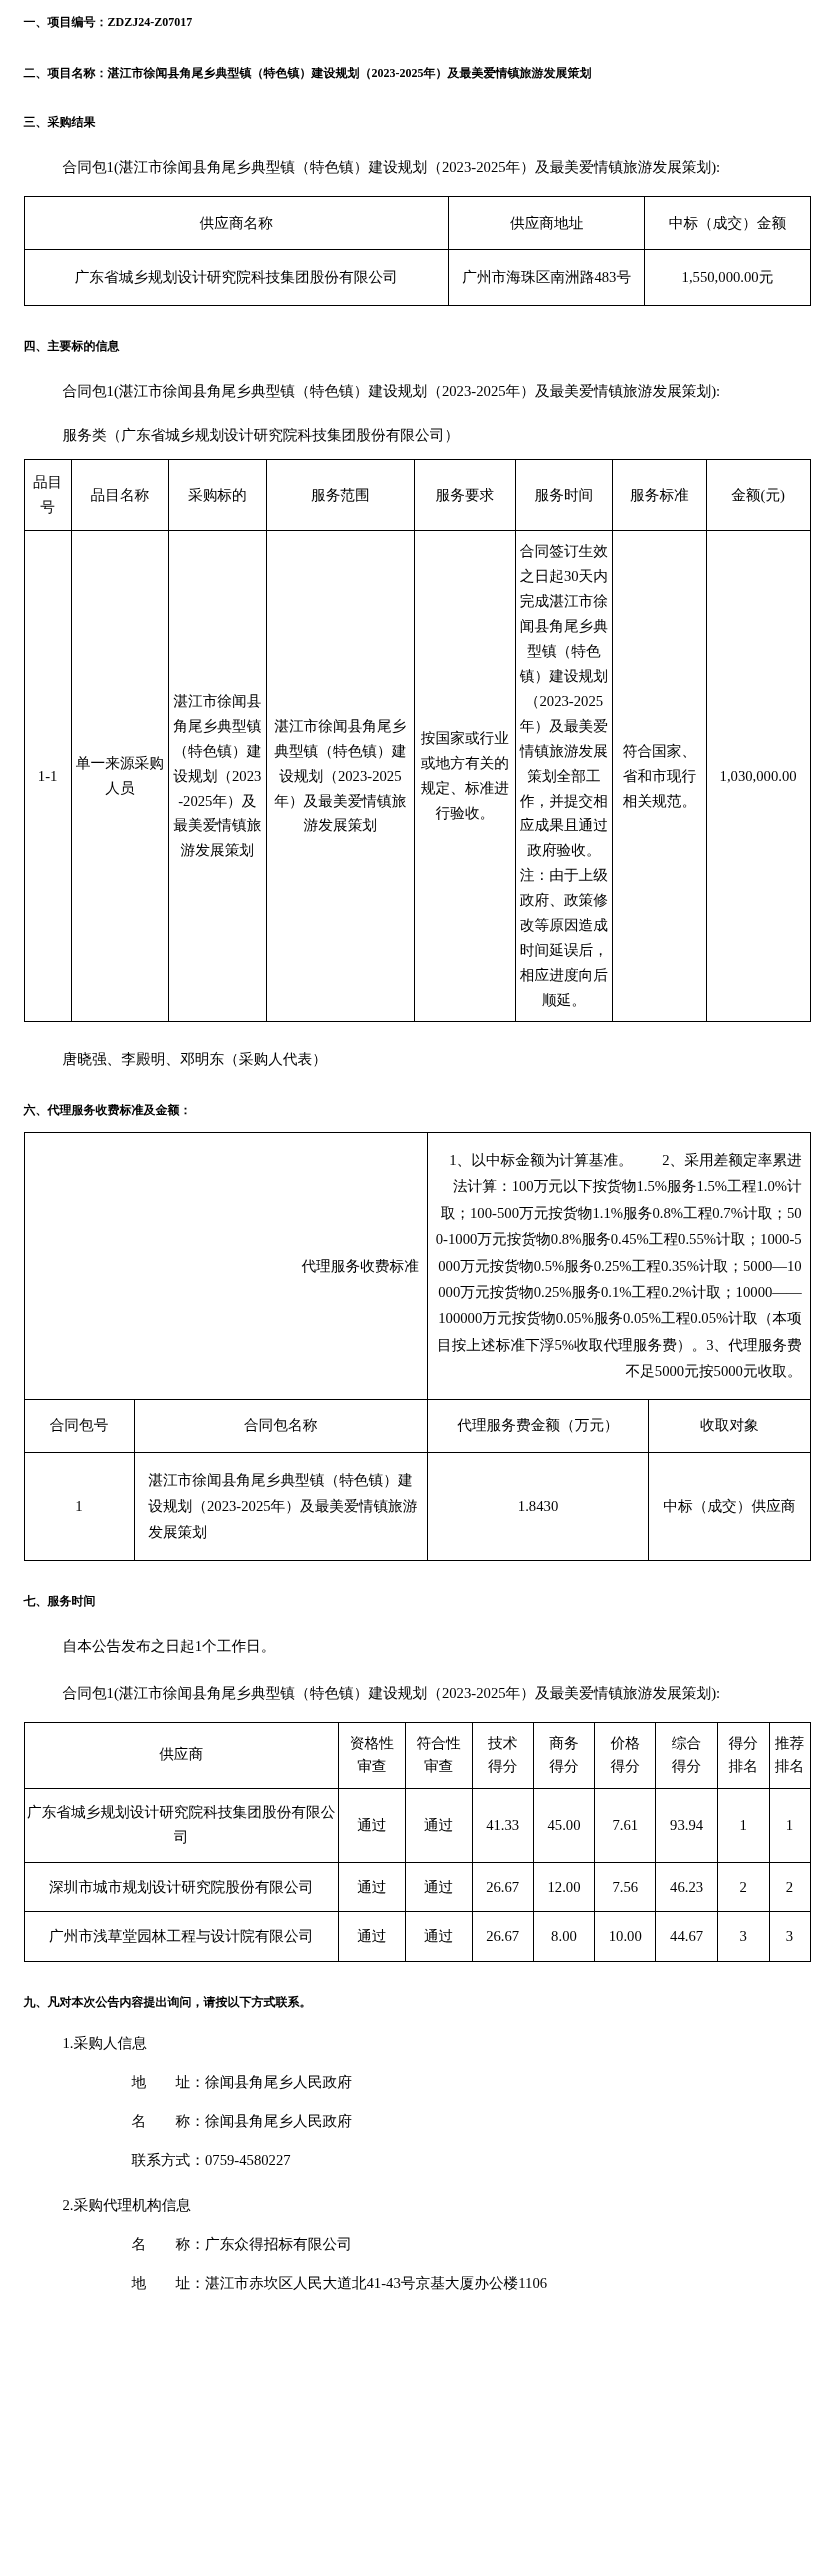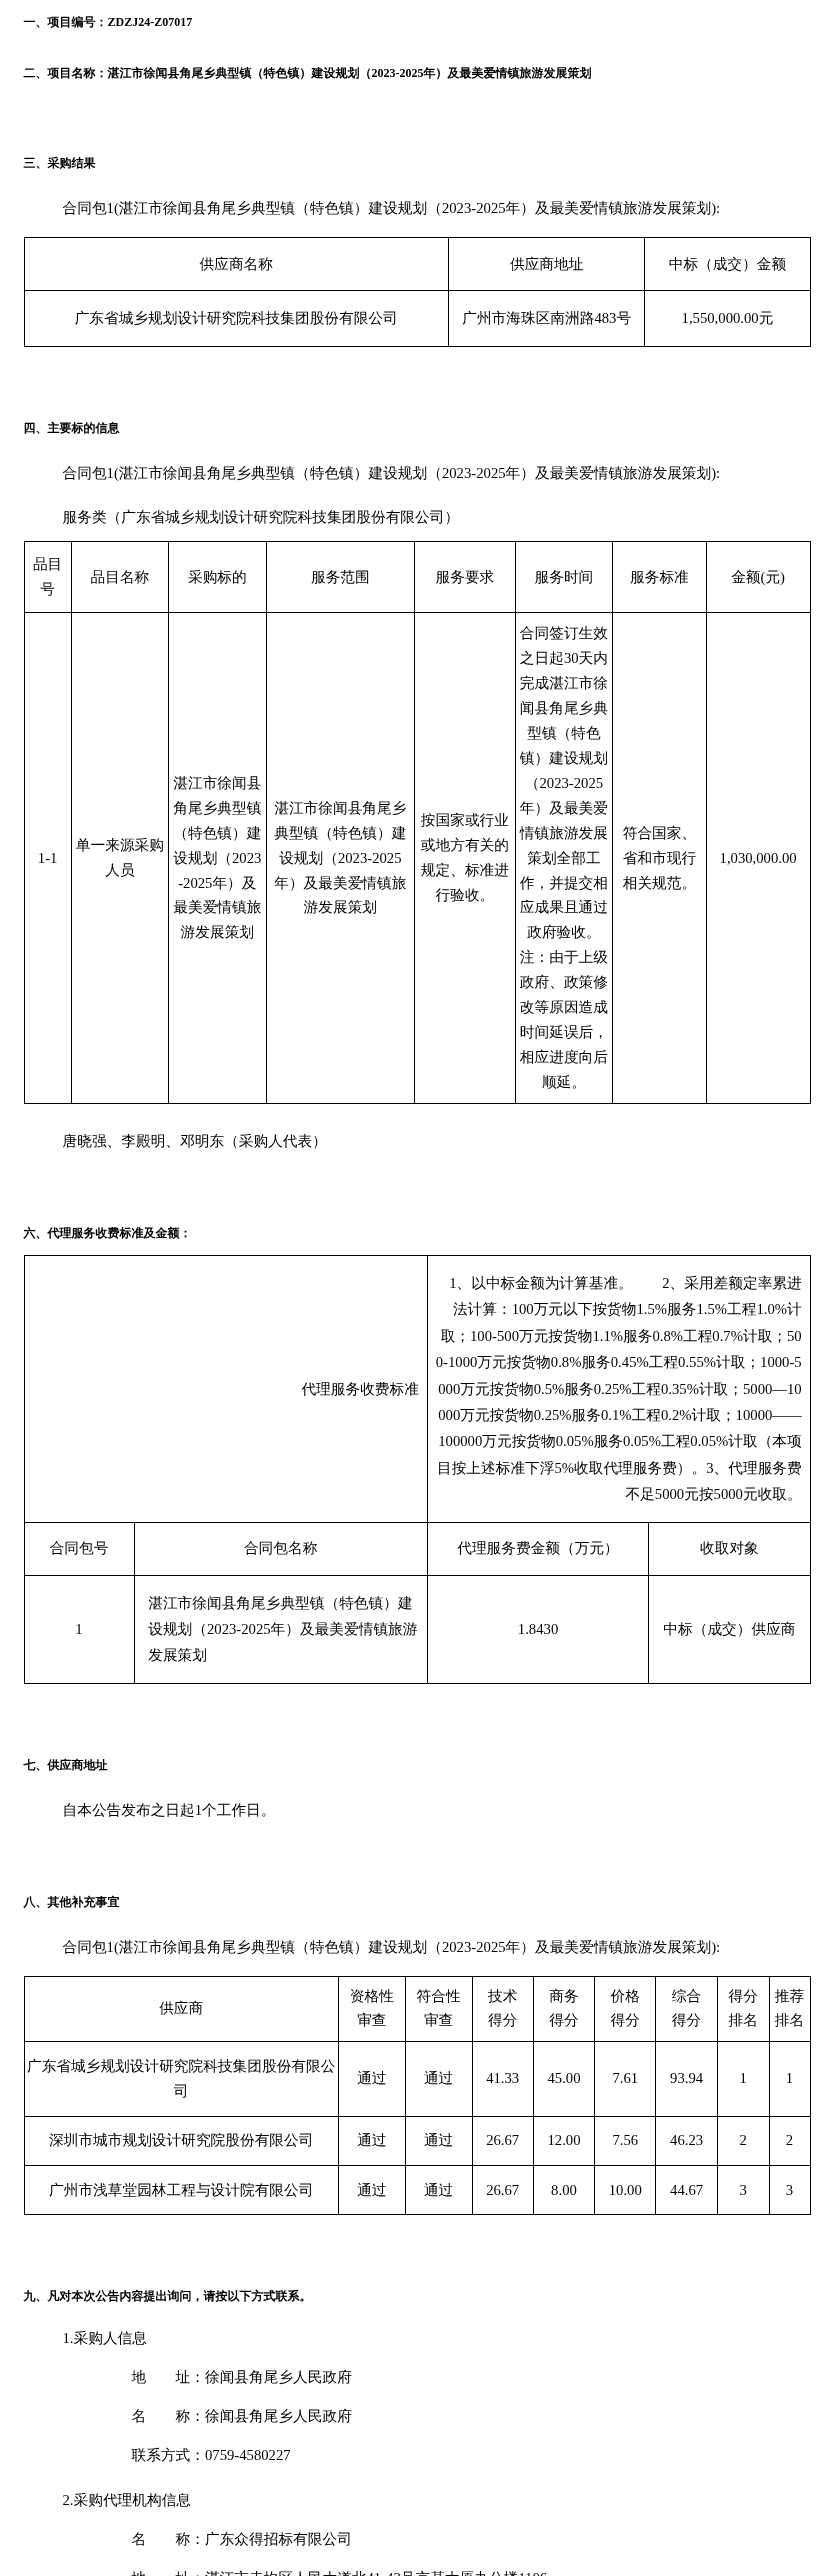--- a/index.html
+++ b/index.html
@@ -10,21 +10,21 @@
     font-family:"Liberation Serif","DejaVu Serif",serif;
     font-size:14.7px;
   }
   .content{padding:13.7px 23.5px 33px 23.5px;}
   .sec-heading{
     font-weight:bold;
     font-size:12px;
     margin:35px 0 0 0;
     line-height:1.4;
   }
-  .sec-heading.lg{margin-top:73px;}
+  .sec-heading.lg{margin-top:32px;}
   .sec-heading.first{margin-top:0;}
   .pkg{
     margin:25.4px 0 17.6px 39px;
     line-height:1.5;
   }
   .plain-line{margin:21.5px 0 0 39px;line-height:1.5;}
   table{
     border-collapse:collapse;
     width:100%;
     table-layout:fixed;
@@ -154,24 +154,23 @@
       </tr>
       <tr>
         <td>1</td>
         <td class="pkg-name">湛江市徐闻县角尾乡典型镇（特色镇）建设规划（2023-2025年）及最美爱情镇旅游发展策划</td>
         <td class="num">1.8430</td>
         <td>中标（成交）供应商</td>
       </tr>
     </tbody>
   </table>
 
-  <div class="sec-heading lg">七、供应商地址</div>
+  <div class="sec-heading lg">七、服务时间</div>
   <div class="pkg">自本公告发布之日起1个工作日。</div>
 
-  <div class="sec-heading lg">八、其他补充事宜</div>
   <div class="pkg">合同包1(湛江市徐闻县角尾乡典型镇（特色镇）建设规划（2023-2025年）及最美爱情镇旅游发展策划):</div>
 
   <table class="t4">
     <colgroup>
       <col style="width:40%">
         <col style="width:8.5%">
         <col style="width:8.5%">
         <col style="width:7.8%">
       <col style="width:7.8%">
         <col style="width:7.8%">

